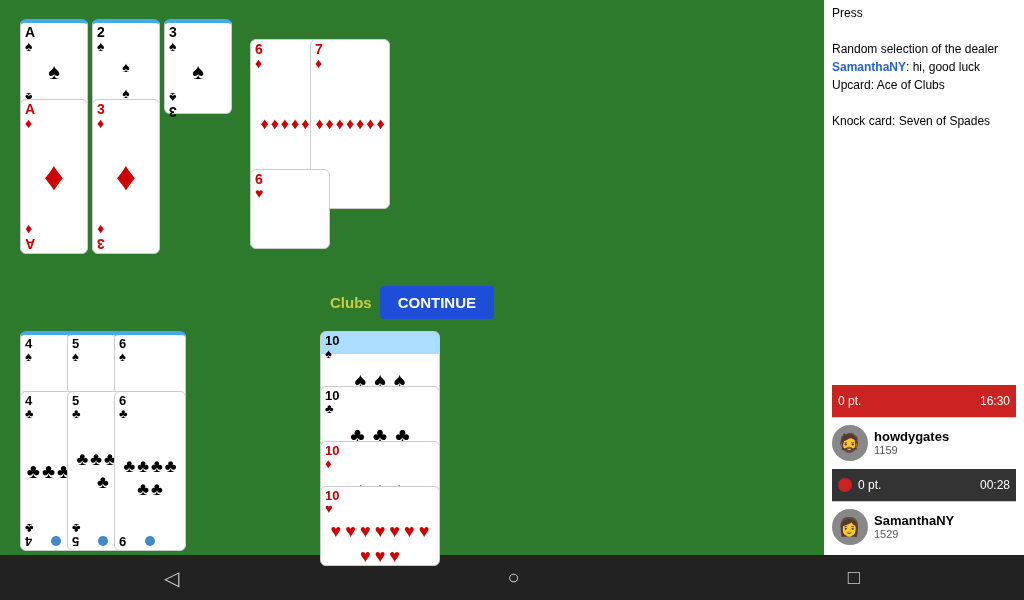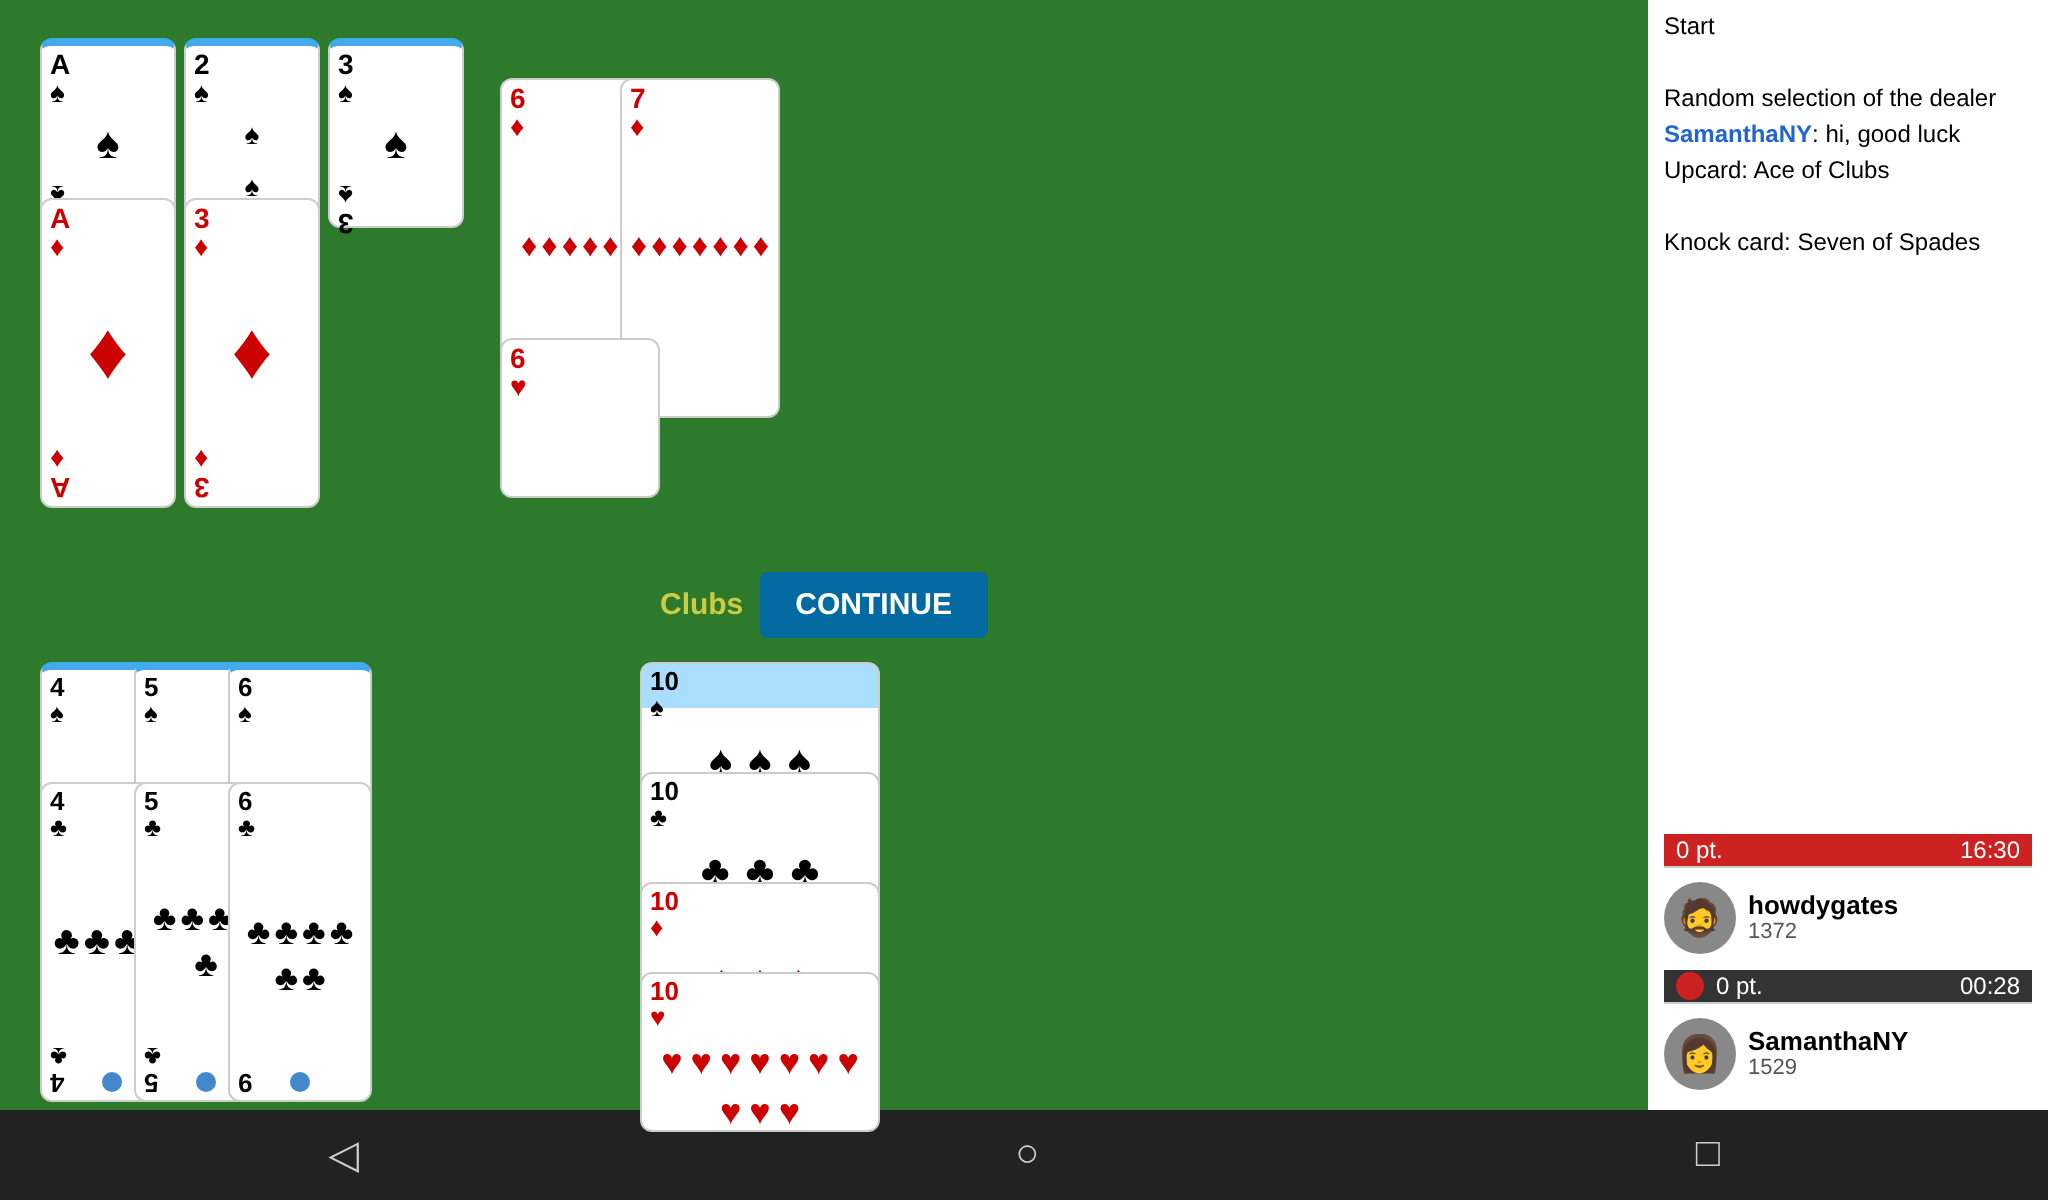--- a/index.html
+++ b/index.html
@@ -53,21 +53,21 @@
       background: #2d7a2d;
     }
 
     .continue-label {
       color: #cccc44;
       font-size: 15px;
       font-weight: bold;
     }
 
     .continue-btn {
-      background: #0369a1;
+      background: #1d4ed8;
       color: #fff;
       border: none;
       padding: 8px 18px;
       font-size: 15px;
       font-weight: bold;
       border-radius: 4px;
       cursor: pointer;
     }
 
     .bottom-half {
@@ -131,21 +131,21 @@
       display: flex;
       align-items: center;
       height: 50px;
       border-top: 1px solid #ccc;
       font-size: 12px;
     }
 
     .player-score-bar {
       display: flex;
       align-items: center;
-      height: 16px;
+      height: 32px;
       font-size: 12px;
       color: white;
       padding: 0 6px;
       justify-content: space-between;
     }
 
     .player-score-bar.red-bar {
       background: #cc2222;
     }
 
@@ -495,41 +495,41 @@
             <span style="font-size:18px; color:#cc0000;">♥</span>
             <span style="font-size:18px; color:#cc0000;">♥</span>
           </div>
         </div>
       </div>
     </div>
   </div>
 
   <div class="sidebar">
     <div class="chat-log">
-      <div>Start</div>
+      <div>Press</div>
       <div>&nbsp;</div>
       <div>Random selection of the dealer</div>
       <div>
         <span class="chat-blue">SamanthaNY</span><span>: hi, good luck</span>
       </div>
       <div>Upcard: Ace of Clubs</div>
       <div>&nbsp;</div>
       <div>Knock card: Seven of Spades</div>
     </div>
 
     <div class="player-score-bar red-bar">
       <span style="flex:1;">0 pt.</span>
       <span>16:30</span>
     </div>
 
     <div class="player-row">
       <div class="avatar">🧔</div>
       <div>
         <div class="player-name">howdygates</div>
-        <div class="player-rating">1372</div>
+        <div class="player-rating">1159</div>
       </div>
     </div>
 
     <div class="player-score-bar dark-bar" style="margin-top:2px;">
       <span style="width:14px; height:14px; border-radius:50%; background:#cc2222; display:inline-block; margin-right:6px;"></span>
       <span style="flex:1;">0 pt.</span>
       <span>00:28</span>
     </div>
 
     <div class="player-row">

